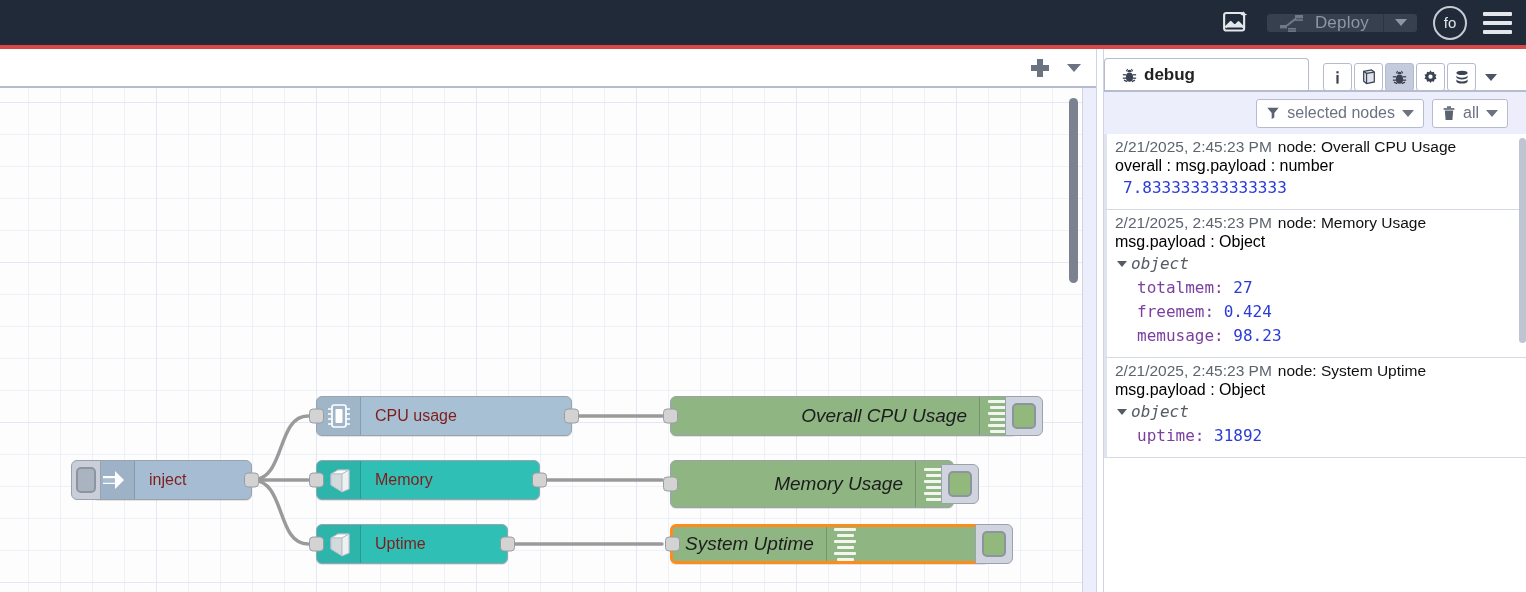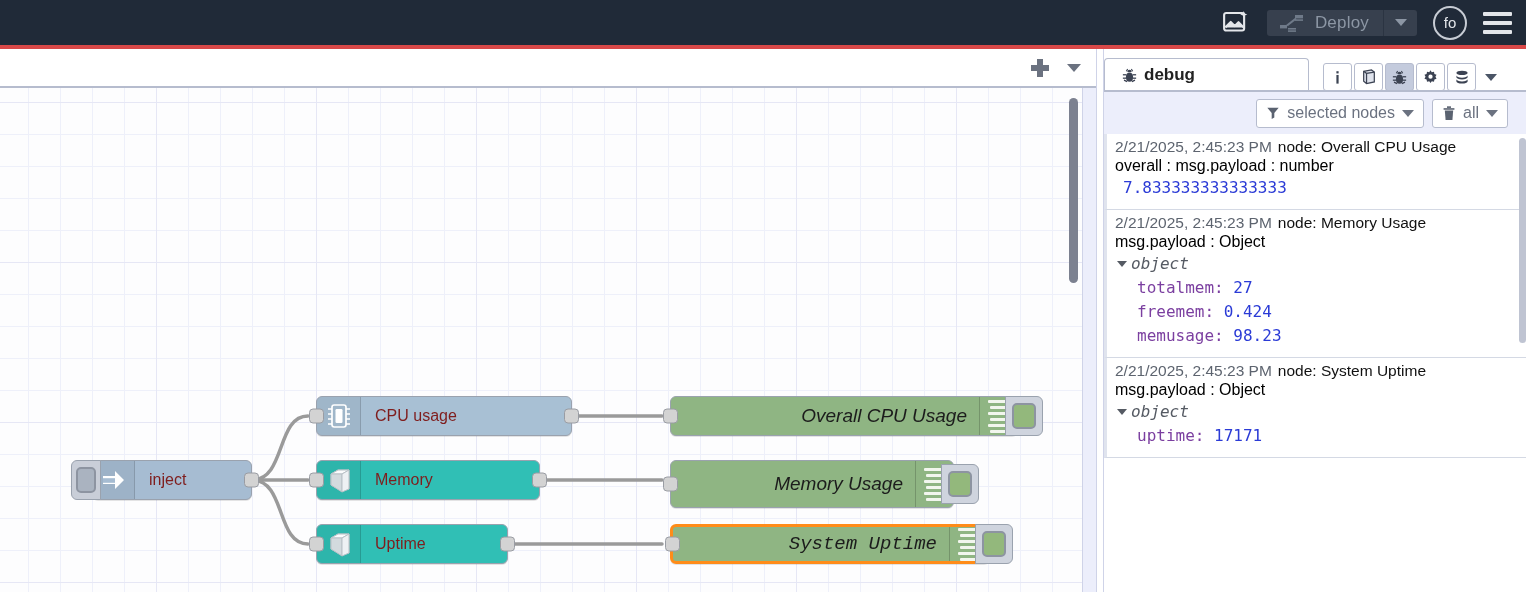--- a/index.html
+++ b/index.html
@@ -22,21 +22,21 @@
   }
   .header-right { display: flex; align-items: center; gap: 0px; padding-right: 14px; }
 
   .hdr-icon-btn {
     width: 46px; height: 45px; display: flex; align-items: center; justify-content: center;
     cursor: pointer;
   }
   .hdr-icon-btn svg { display: block; }
 
   .deploy-btn {
-    display: flex; align-items: center; height: 26px;
+    display: flex; align-items: center; height: 18px;
     background: #37404e; border-radius: 3px; margin-left: 8px; margin-right: 10px;
     cursor: pointer; overflow: hidden;
   }
   .deploy-main {
     display: flex; align-items: center; gap: 10px;
     padding: 0 14px 0 12px; height: 34px;
   }
   .deploy-label { color: #8c96a4; font-size: 17px; letter-spacing: .2px; }
   .deploy-caret {
     width: 34px; height: 34px; display: flex; align-items: center; justify-content: center;
@@ -397,21 +397,21 @@
               <span class="sh"></span>
           </div>
           <div class="dbg-btn">
               <i></i>
             </div>
           <span class="port port-in"></span>
         </div>
       </div>
 
       <div class="node selected" style="left:670px; top:436px; height:40px;">
-        <div class="node-body" style="background:#8fb583; width:320px; justify-content:flex-end;font-family:Liberation Mono, monospace;">
+        <div class="node-body" style="background:#8fb583; width:320px; justify-content:flex-start;">
           <span class="node-label-italic">System Uptime</span>
           <div class="dbg-stripes">
             <span></span>
               <span class="sh"></span>
             <span></span>
               <span class="sh"></span>
             <span></span>
               <span class="sh"></span>
           </div>
           <div class="dbg-btn">
@@ -550,20 +550,20 @@
         <div class="msg-head">
           <span>2/21/2025, 2:45:23 PM</span><span class="nodename">node: System Uptime</span>
         </div>
         <div class="msg-prop">msg.payload : Object</div>
         <div class="msg-objline">
           <span class="twisty"></span>
           <span>object</span>
         </div>
         <div class="msg-kv">
           <span class="kv-key">uptime:</span>
-          <span class="kv-val">17171</span>
+          <span class="kv-val">31892</span>
         </div>
         <div class="sb-scrollbar" style="top:-220px;height:205px;"></div>
       </div>
 
     </div>
   </div>
 </div>
 
 </body></html>

